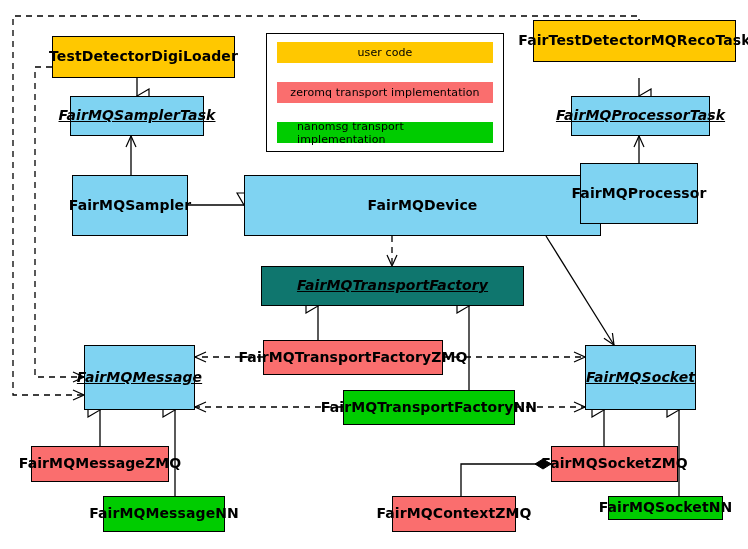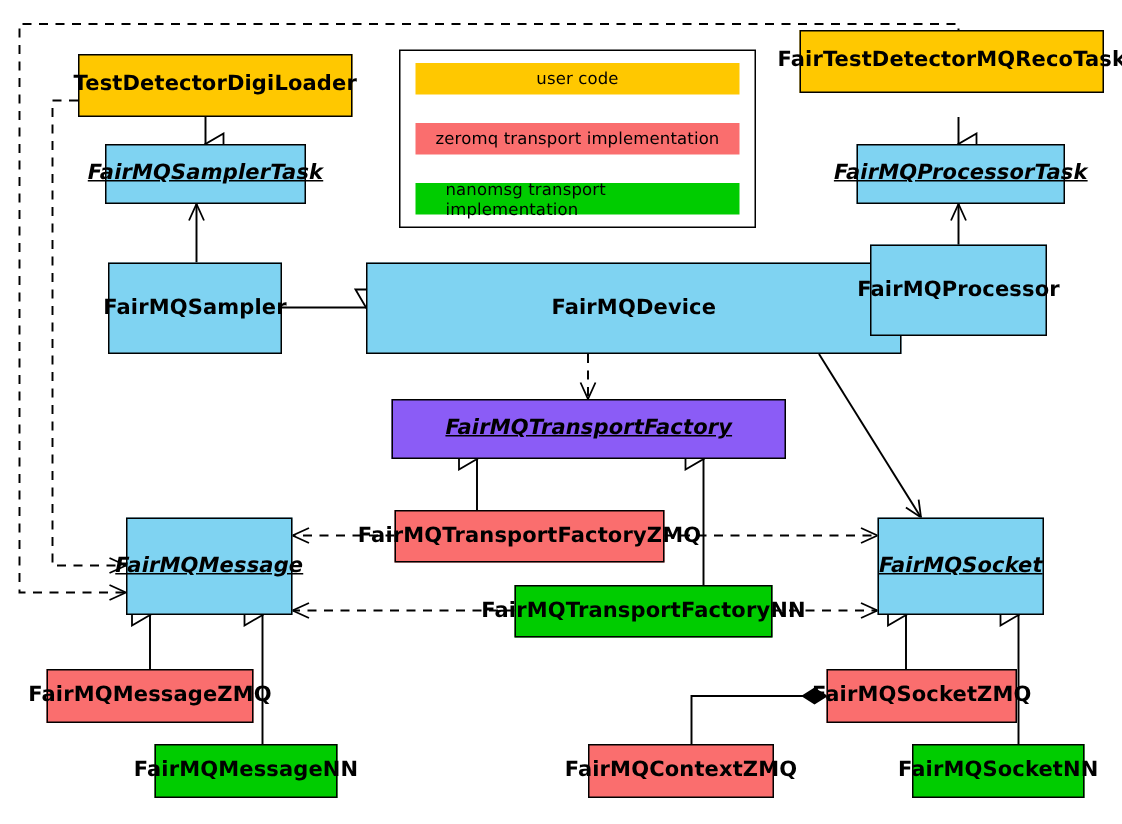--- a/index.html
+++ b/index.html
@@ -180,25 +180,25 @@
   </div>
 
   <div id="node-layer">
       <div class="node" style="left: 52px; top: 36px; width: 183px; height: 42px; background: rgb(255, 200, 0);">TestDetectorDigiLoader</div>
       <div class="node" style="left: 533px; top: 20px; width: 203px; height: 42px; background: rgb(255, 200, 0);">FairTestDetectorMQRecoTask</div>
       <div class="node abstract" style="left: 70px; top: 96px; width: 134px; height: 40px; background: rgb(127, 211, 242);">FairMQSamplerTask</div>
       <div class="node abstract" style="left: 571px; top: 96px; width: 139px; height: 40px; background: rgb(127, 211, 242);">FairMQProcessorTask</div>
       <div class="node" style="left: 72px; top: 175px; width: 116px; height: 61px; background: rgb(127, 211, 242);">FairMQSampler</div>
       <div class="node" style="left: 244px; top: 175px; width: 357px; height: 61px; background: rgb(127, 211, 242);">FairMQDevice</div>
       <div class="node" style="left: 580px; top: 163px; width: 118px; height: 61px; background: rgb(127, 211, 242);">FairMQProcessor</div>
-      <div class="node abstract" style="left: 261px; top: 266px; width: 263px; height: 40px; background: #8b5cf6;">FairMQTransportFactory</div>
+      <div class="node abstract" style="left: 261px; top: 266px; width: 263px; height: 40px; background: #0f766e;">FairMQTransportFactory</div>
       <div class="node" style="left: 263px; top: 340px; width: 180px; height: 35px; background: rgb(250, 110, 110);">FairMQTransportFactoryZMQ</div>
       <div class="node" style="left: 343px; top: 390px; width: 172px; height: 35px; background: rgb(0, 204, 0);">FairMQTransportFactoryNN</div>
       <div class="node abstract" style="left: 84px; top: 345px; width: 111px; height: 65px; background: rgb(127, 211, 242);">FairMQMessage</div>
       <div class="node abstract" style="left: 585px; top: 345px; width: 111px; height: 65px; background: rgb(127, 211, 242);">FairMQSocket</div>
       <div class="node" style="left: 31px; top: 446px; width: 138px; height: 36px; background: rgb(250, 110, 110);">FairMQMessageZMQ</div>
       <div class="node" style="left: 103px; top: 496px; width: 122px; height: 36px; background: rgb(0, 204, 0);">FairMQMessageNN</div>
       <div class="node" style="left: 392px; top: 496px; width: 124px; height: 36px; background: rgb(250, 110, 110);">FairMQContextZMQ</div>
       <div class="node" style="left: 551px; top: 446px; width: 127px; height: 36px; background: rgb(250, 110, 110);">FairMQSocketZMQ</div>
-      <div class="node" style="left: 608px; top: 496px; width: 115px; height: 36px; background: rgb(0, 204, 0);">FairMQSocketNN</div>
+      <div class="node" style="left: 608px; top: 496px; width: 115px; height: 24px; background: rgb(0, 204, 0);">FairMQSocketNN</div>
     </div>
 
 </div>
 
 </body></html>

